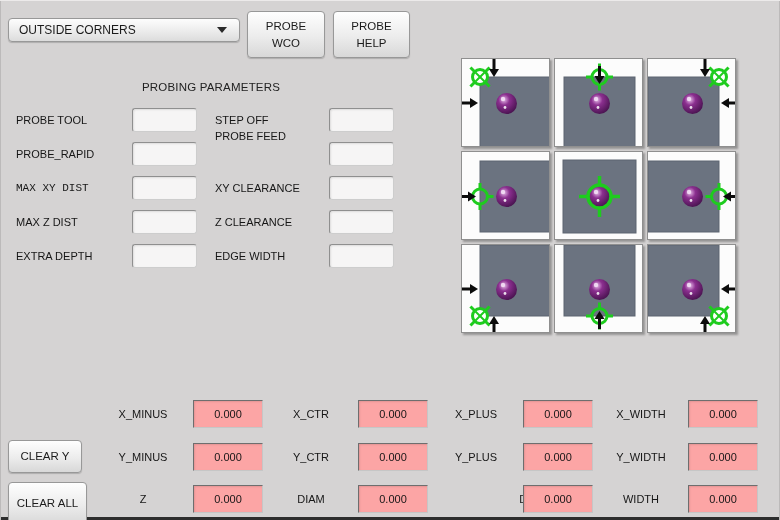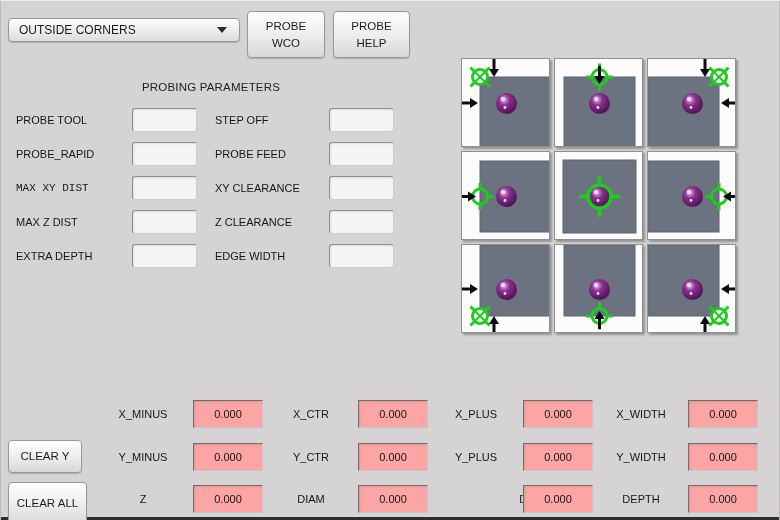--- a/index.html
+++ b/index.html
@@ -101,21 +101,21 @@
 
   <div class="section-title abs" style="left:61px; top:81px; width:300px;">PROBING PARAMETERS</div>
 
   <div class="plabel abs" style="left:16px;  top:120px;">PROBE TOOL</div>
   <input class="pinput abs" style="left: 132px; top: 108px;" value="">
   <div class="plabel abs" style="left:215px; top:120px;">STEP OFF</div>
   <input class="pinput abs" style="left: 329px; top: 108px;" value="">
 
   <div class="plabel abs" style="left:16px;  top:154px;">PROBE_RAPID</div>
   <input class="pinput abs" style="left: 132px; top: 142px;" value="">
-  <div class="plabel abs" style="left:215px; top:154px;">PROBE FEED</div>
+  <div class="plabel abs" style="left:215px; top:136px;">PROBE FEED</div>
   <input class="pinput abs" style="left: 329px; top: 142px;" value="">
 
   <div class="plabel abs" style="left:16px;  top:188px;font-family:Liberation Mono, monospace;">MAX XY DIST</div>
   <input class="pinput abs" style="left: 132px; top: 176px;" value="">
   <div class="plabel abs" style="left:215px; top:188px;">XY CLEARANCE</div>
   <input class="pinput abs" style="left: 329px; top: 176px;" value="">
 
   <div class="plabel abs" style="left:16px;  top:222px;">MAX Z DIST</div>
   <input class="pinput abs" style="left: 132px; top: 210px;" value="">
   <div class="plabel abs" style="left:215px; top:222px;">Z CLEARANCE</div>
@@ -422,16 +422,16 @@
   <div class="rvalue abs" style="left:523px; top:443px;">0.000</div>
   <div class="rlabel abs" style="left:586px; top:457px;">Y_WIDTH</div>
   <div class="rvalue abs" style="left:688px; top:443px;">0.000</div>
 
   <div class="rlabel abs" style="left:88px;  top:499px;">Z</div>
   <div class="rvalue abs" style="left:193px; top:485px;">0.000</div>
   <div class="rlabel abs" style="left:256px; top:499px;">DIAM</div>
   <div class="rvalue abs" style="left:358px; top:485px;">0.000</div>
   <div class="rlabel abs" style="left:443px; top:499px;text-align:right;">DELTA</div>
   <div class="rvalue abs" style="left:523px; top:485px;">0.000</div>
-  <div class="rlabel abs" style="left:586px; top:499px;">DEPTH</div>
+  <div class="rlabel abs" style="left:586px; top:499px;">WIDTH</div>
   <div class="rvalue abs" style="left:688px; top:485px;">0.000</div>
 
 </div>
 
 </body></html>

